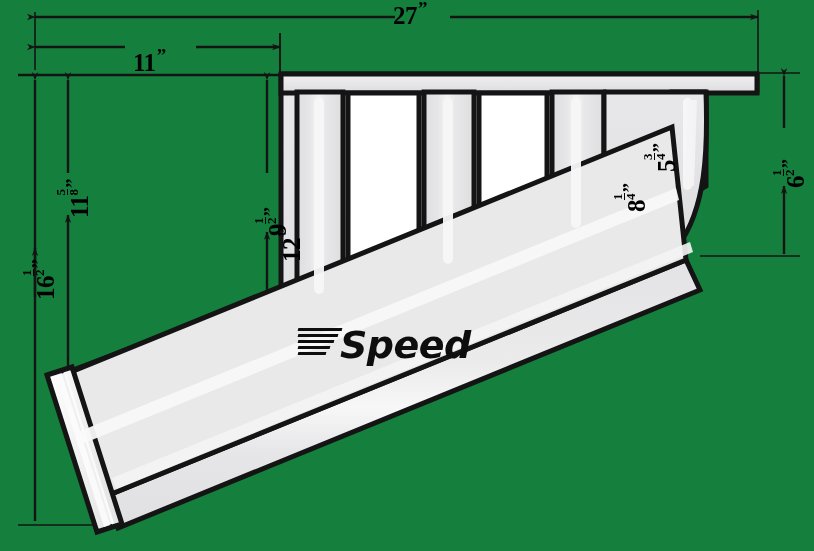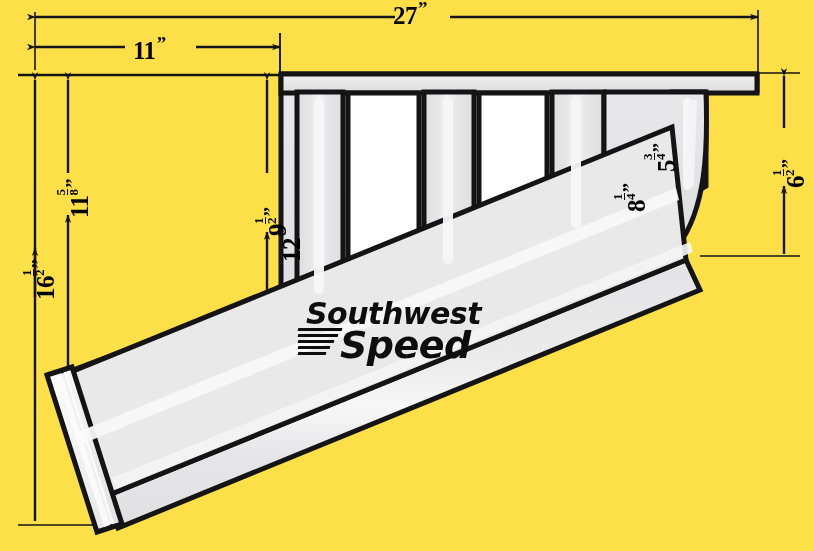--- a/index.html
+++ b/index.html
@@ -1,18 +1,18 @@
 <!DOCTYPE html>
 <html><head>
 <meta charset="utf-8">
 <style>
   html,body{margin:0;padding:0;background:#ffffff;}
   body{width:814px;height:551px;overflow:hidden;
        font-family:"Liberation Serif",serif;}
-  #stage{position:relative;width:814px;height:551px;background:#fde047;}
+  #stage{position:relative;width:814px;height:551px;background:#15803d;}
   svg#drawing{position:absolute;left:0;top:0;width:814px;height:551px;}
 
   .dimtext{position:absolute;font-family:"Liberation Serif",serif;font-weight:bold;
            color:#000;white-space:nowrap;line-height:1;}
   .dimtext.vert{transform-origin:left top;}
   .num{font-size:25px;letter-spacing:-0.5px;}
   .frac{display:inline-block;font-size:13px;vertical-align:super;position:relative;top:-3px;}
   .frac .n{display:block;text-align:center;line-height:0.95;}
   .frac .d{display:block;text-align:center;line-height:0.95;border-top:1.6px solid #000;}
   .qt{font-size:19px;position:relative;top:-9px;margin-left:1px;}
@@ -166,21 +166,21 @@
       <path d="M 56,376 L 66,372 L 114,523 L 104,527 Z" fill="#fbfbfb" opacity="0.95"></path>
 
       <path d="M 688,100 L 697,100 L 694,186 L 685,186 Z" fill="#f4f4f5" opacity="0.9"></path>
     </g>
   </svg>
 
   <div class="dimtext" style="left:393px;top:3px;">
     <span class="num">27</span><span class="qt">”</span>
   </div>
 
-  <div class="dimtext" style="left:133px;top:38px;">
+  <div class="dimtext" style="left:133px;top:50px;">
     <span class="num">11</span><span class="qt">”</span>
   </div>
 
   <div class="dimtext vert" style="left:24px;top:300px;transform:rotate(-90deg);">
     <span class="num">16</span><span class="frac"><span class="n">1</span><span class="d">2</span></span><span class="qt">”</span>
   </div>
 
   <div class="dimtext vert" style="left:58px;top:218px;transform:rotate(-90deg);">
     <span class="num">11</span><span class="frac"><span class="n">5</span><span class="d">8</span></span><span class="qt">”</span>
   </div>
@@ -199,21 +199,20 @@
 
   <div class="dimtext vert" style="left:645px;top:172px;transform:rotate(-90deg);">
     <span class="num">5</span><span class="frac"><span class="n">3</span><span class="d">4</span></span><span class="qt">”</span>
   </div>
 
   <div class="dimtext vert" style="left:774px;top:188px;transform:rotate(-90deg);">
     <span class="num">6</span><span class="frac"><span class="n">1</span><span class="d">2</span></span><span class="qt">”</span>
   </div>
 
   <div id="logo">
-    <span class="lw l1">Southwest</span>
     <div class="bars">
       <i style="width:44px"></i>
         <i style="width:40px"></i>
         <i style="width:36px"></i>
         <i style="width:32px"></i>
         <i style="width:28px"></i>
     </div>
     <span class="lw l2">Speed</span>
   </div>
 

